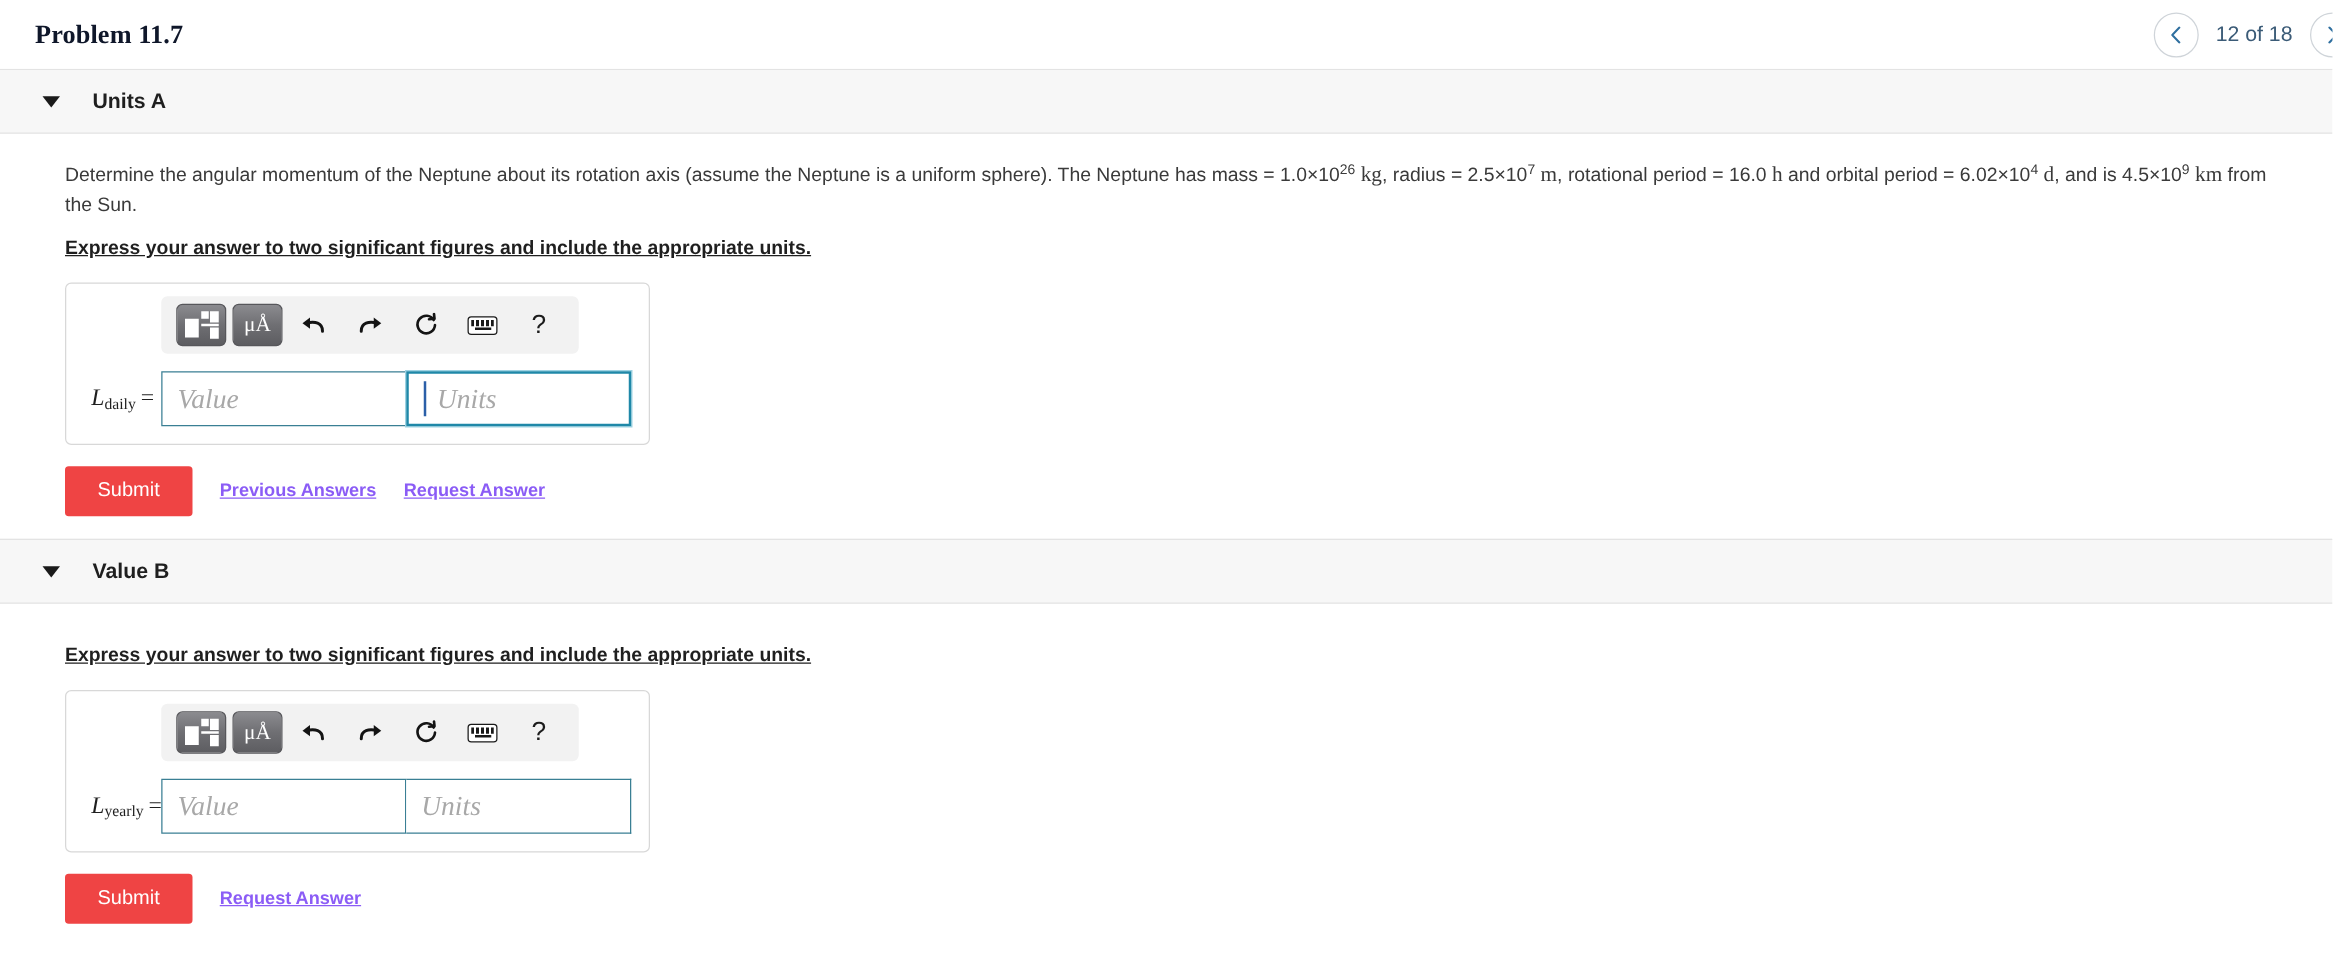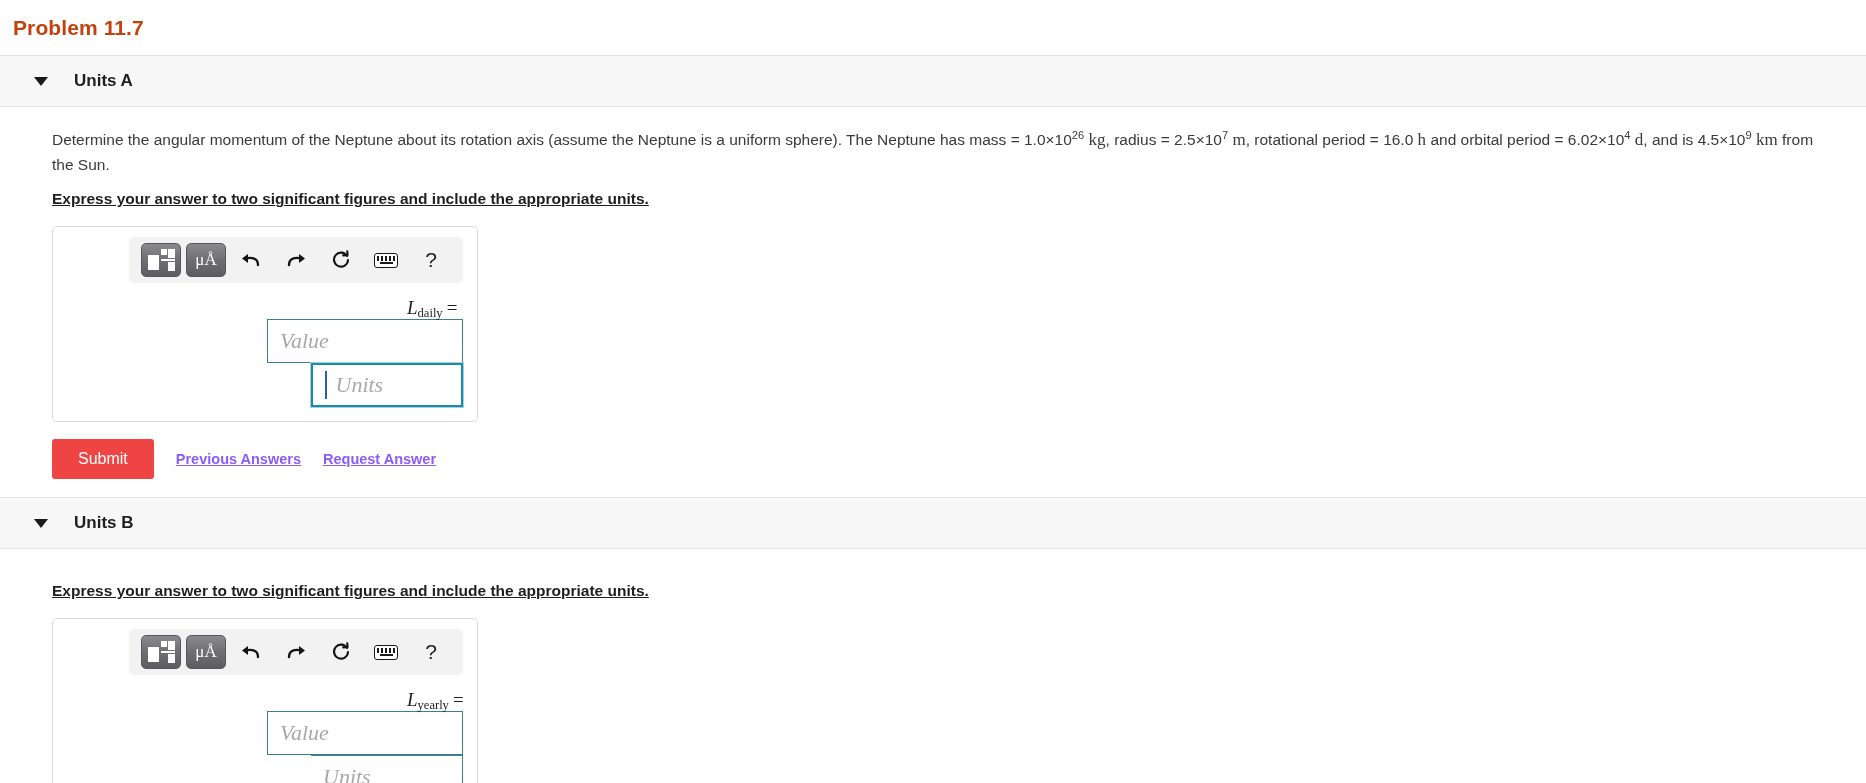--- a/index.html
+++ b/index.html
@@ -18,23 +18,24 @@
   .topbar {
     position: relative;
     height: 55px;
     background: #ffffff;
     display: flex;
     align-items: center;
   }
   .problem-title {
     font-size: 21px;
     font-weight: bold;
-    color: #c2410c;
-    margin-left: 13px;
+    color: #0f172a;
+    margin-left: 28px;
     letter-spacing: 0.1px;
+    font-family: Liberation Serif, serif;
   }
   .nav-group {
     position: absolute;
     right: 0px;
     top: 0;
     height: 55px;
     display: flex;
     align-items: center;
     gap: 14px;
   }
@@ -188,23 +189,22 @@
   .kbd::after {
     content: "";
     position: absolute;
     left: 5px; bottom: 2.5px;
     width: 13px; height: 2.5px;
     background: #1a1a1a;
   }
 
   .field-row {
     display: flex;
-    align-items: flex-end;
+    align-items: center;
     margin-top: 14px;
-    flex-direction: column;
   }
   .var-label {
     font-family: "Liberation Serif", serif;
     font-size: 19px;
     font-style: italic;
     color: #1f1f1f;
     width: 62px;
     text-align: left;
     padding-left: 6px;
     white-space: nowrap;
@@ -225,21 +225,21 @@
     font-family: "Liberation Serif", serif;
     font-style: italic;
     font-size: 22px;
     color: #a8a8a8;
     padding: 0 12px;
     display: flex;
     align-items: center;
     cursor: text;
   }
   .ans-input.value-field { width: 196px; }
-  .ans-input.units-field { width: 152px; border-left: none; }
+  .ans-input.units-field { width: 180px; border-left: none; }
   .ans-input.focused {
     border: 2px solid #1f88a8;
     box-shadow: 0 0 0 1px #9ed3e3;
     position: relative;
     z-index: 2;
   }
   .ans-input.focused::before {
     content: "";
     width: 1.5px;
     height: 28px;
@@ -272,20 +272,35 @@
     text-decoration: underline;
     cursor: pointer;
   }
   .partA-body { padding-bottom: 18px; }
 </style>
 </head>
 <body>
 
 <div class="topbar">
   <div class="problem-title">Problem 11.7</div>
+  <div class="nav-group">
+    <div class="nav-btn">
+      <svg width="9" height="14" viewBox="0 0 9 14">
+        <path d="M7.5 1 L1.8 7 L7.5 13" fill="none" stroke="#2f6f9f" stroke-width="1.6" stroke-linecap="round" stroke-linejoin="round"></path>
+      </svg>
+    </div>
+    <div class="nav-counter">12 of 18</div>
+    <div class="nav-next-wrap">
+      <div class="nav-btn">
+        <svg width="9" height="14" viewBox="0 0 9 14">
+          <path d="M1.5 1 L7.2 7 L1.5 13" fill="none" stroke="#2f6f9f" stroke-width="1.6" stroke-linecap="round" stroke-linejoin="round"></path>
+        </svg>
+      </div>
+    </div>
+  </div>
 </div>
 
 <div class="part-header">
   <div class="caret"></div>
   <div class="part-label">Units A</div>
 </div>
 
 <div class="part-body partA-body">
   <div class="question-text">
     <span>Determine the angular momentum of the Neptune about its rotation axis (assume the Neptune is a uniform sphere). The Neptune has mass = </span><span>1.0×10</span><sup class="exp">26</sup> <span class="mathvar">kg</span><span>, radius = </span><span>2.5×10</span><sup class="exp">7</sup> <span class="mathvar">m</span><span>, rotational period = </span><span>16.0</span> <span class="mathvar">h</span><span> and orbital period = </span><span>6.02×10</span><sup class="exp">4</sup> <span class="mathvar">d</span><span>, and is </span><span>4.5×10</span><sup class="exp">9</sup> <span class="mathvar">km</span><span> from the Sun.</span>
@@ -348,21 +363,21 @@
 
   <div class="action-row">
     <button class="submit-btn">Submit</button>
     <span class="link-action">Previous Answers</span>
     <span class="link-action">Request Answer</span>
   </div>
 </div>
 
 <div class="part-header">
   <div class="caret"></div>
-  <div class="part-label">Units B</div>
+  <div class="part-label">Value B</div>
 </div>
 
 <div class="part-body">
   <div class="express">Express your answer to two significant figures and include the appropriate units.</div>
 
   <div class="answer-card">
     <div class="mq-toolbar">
       <div class="tb-btn">
         <span class="tmpl">
           <i class="b1"></i>

